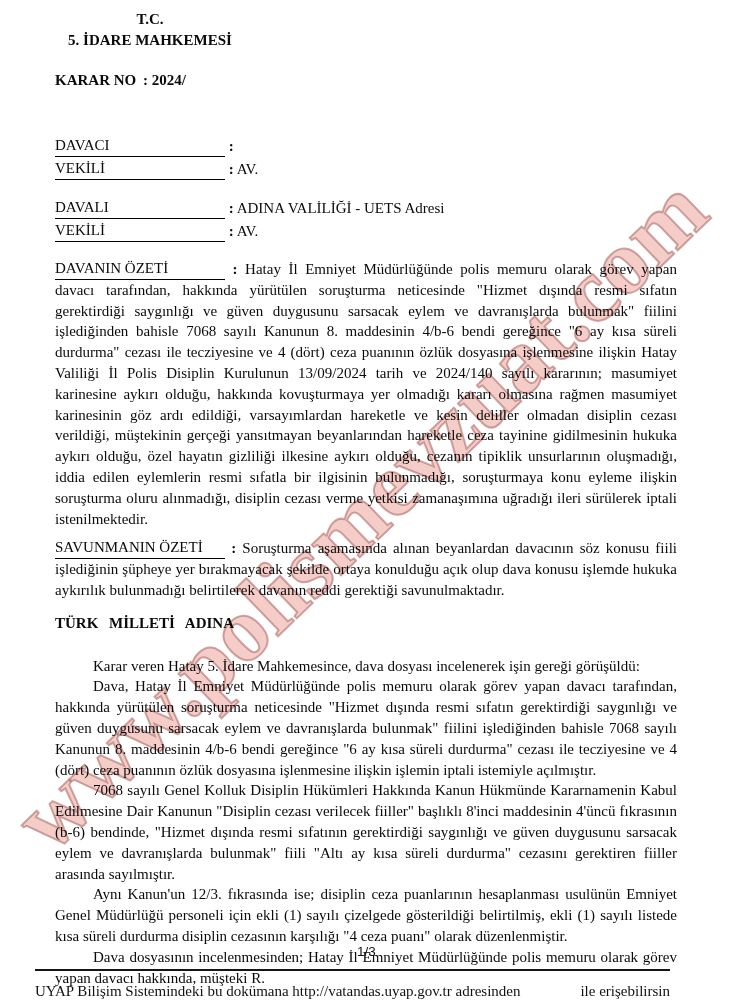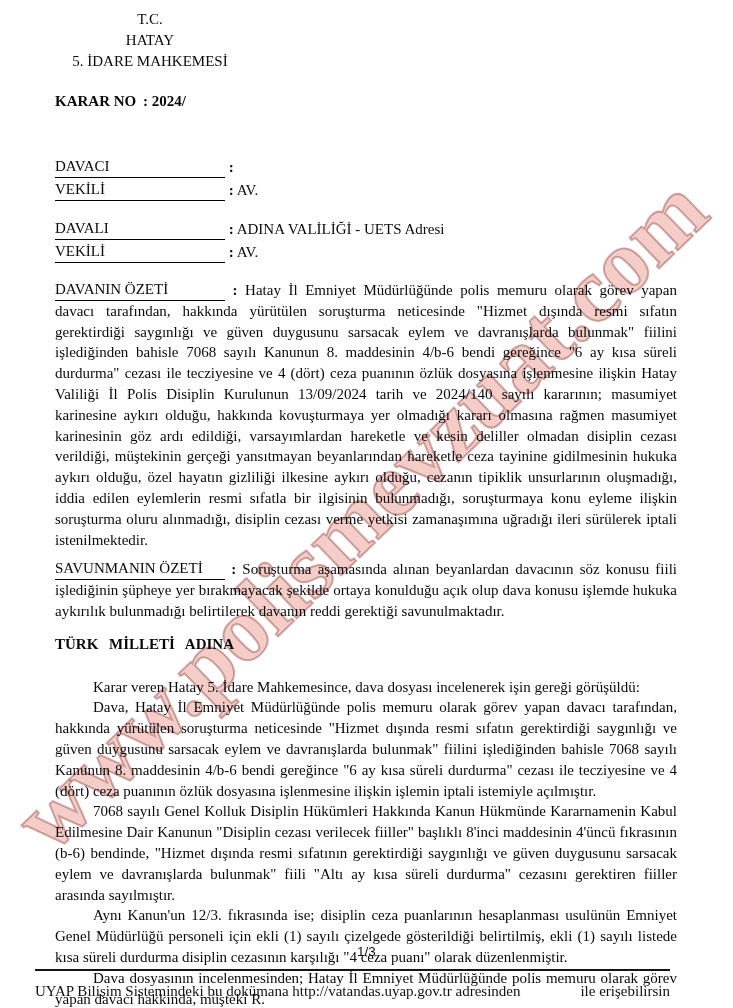--- a/index.html
+++ b/index.html
@@ -8,21 +8,21 @@
     width:733px; height:1008px;
     margin:0 auto;
     background:#ffffff;
     overflow:hidden;
     font-family:"Liberation Serif","DejaVu Serif",serif;
     color:#0a0a0a;
   }
   .content { padding:9px 56px 0 55px; font-size:15px; line-height:20.8px; }
 
   
-  .court-header { width:190px; text-align:center; font-weight:normal; line-height:21px; font-size:15px; }
+  .court-header { width:190px; text-align:center; font-weight:bold; line-height:21px; font-size:15px; }
 
   
   .case-block { margin-top:19px; font-weight:bold; line-height:21px; }
   .case-label { display:inline-block; width:88px; }
 
   
   .parties-group { margin-top:43px; }
   .parties-group.second { margin-top:16px; }
   .party-row { line-height:22px; }
   .ucell {
@@ -84,21 +84,20 @@
 <body>
 
 <div class="page">
 
   <div class="watermark">www.polismevzuat.com</div>
 
   <div class="content">
 
     <div class="court-header">
       <div>T.C.</div>
-      <div>HATAY</div>
       <div>5. İDARE MAHKEMESİ</div>
     </div>
 
     <div class="case-block">
       <div>
         <span class="case-label">KARAR NO</span><span>: 2024/</span>
       </div>
     </div>
 
     <div class="parties-group">

